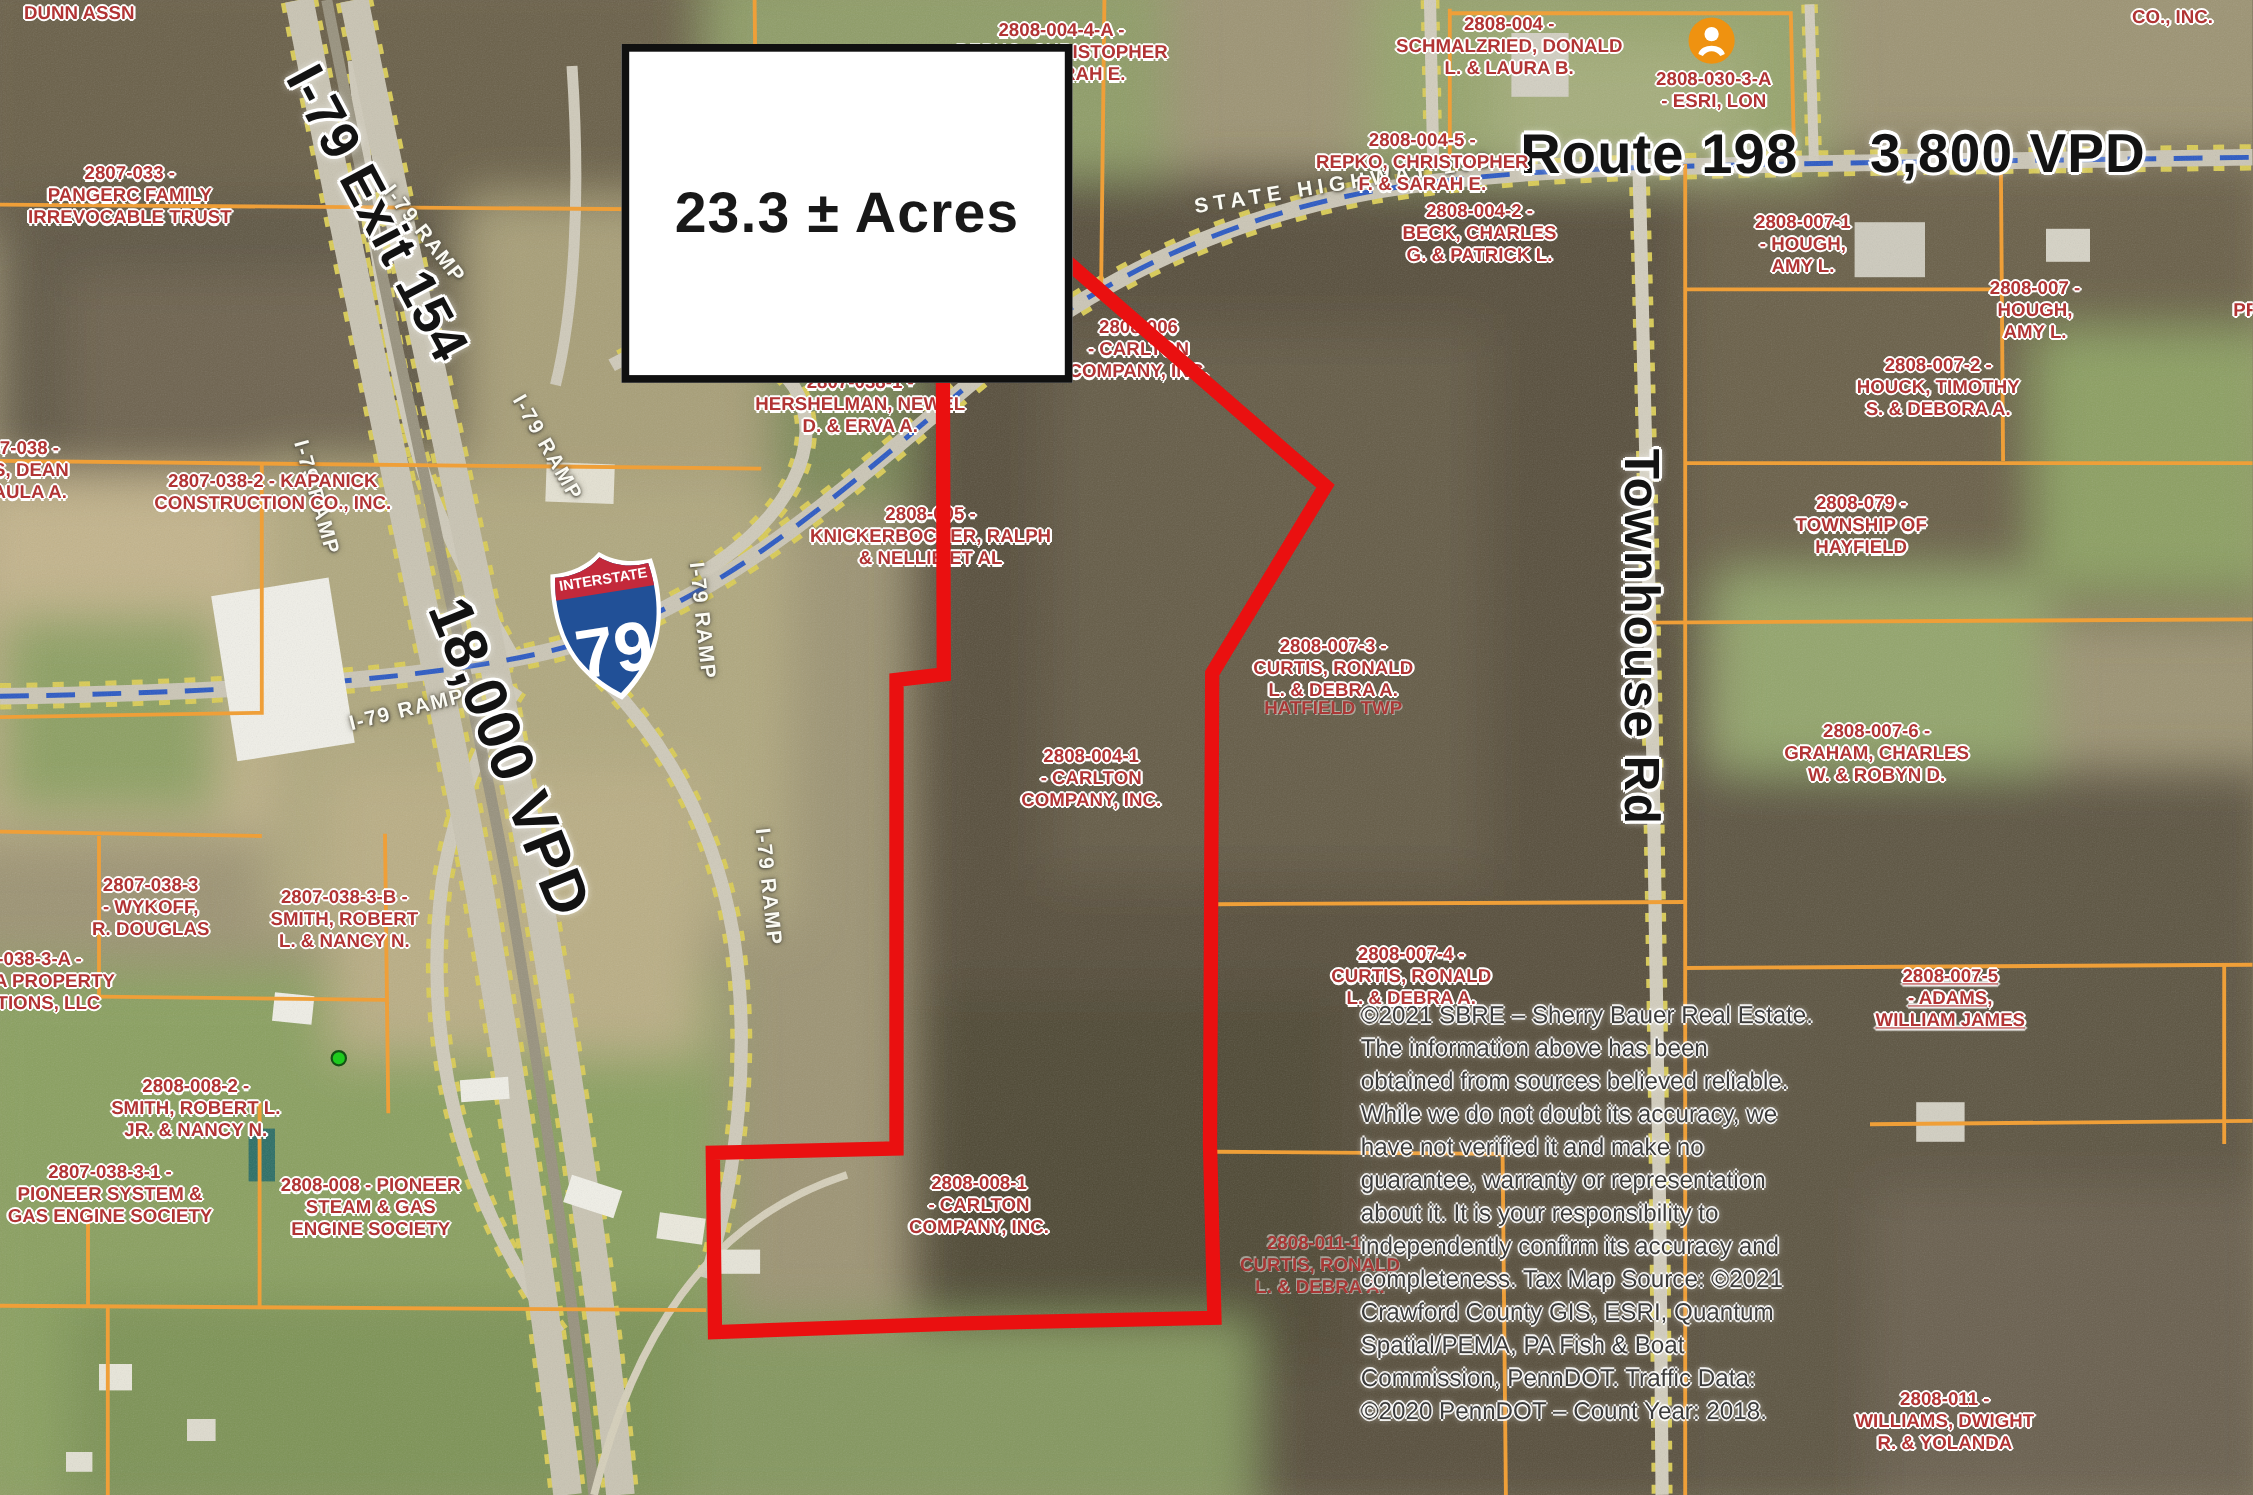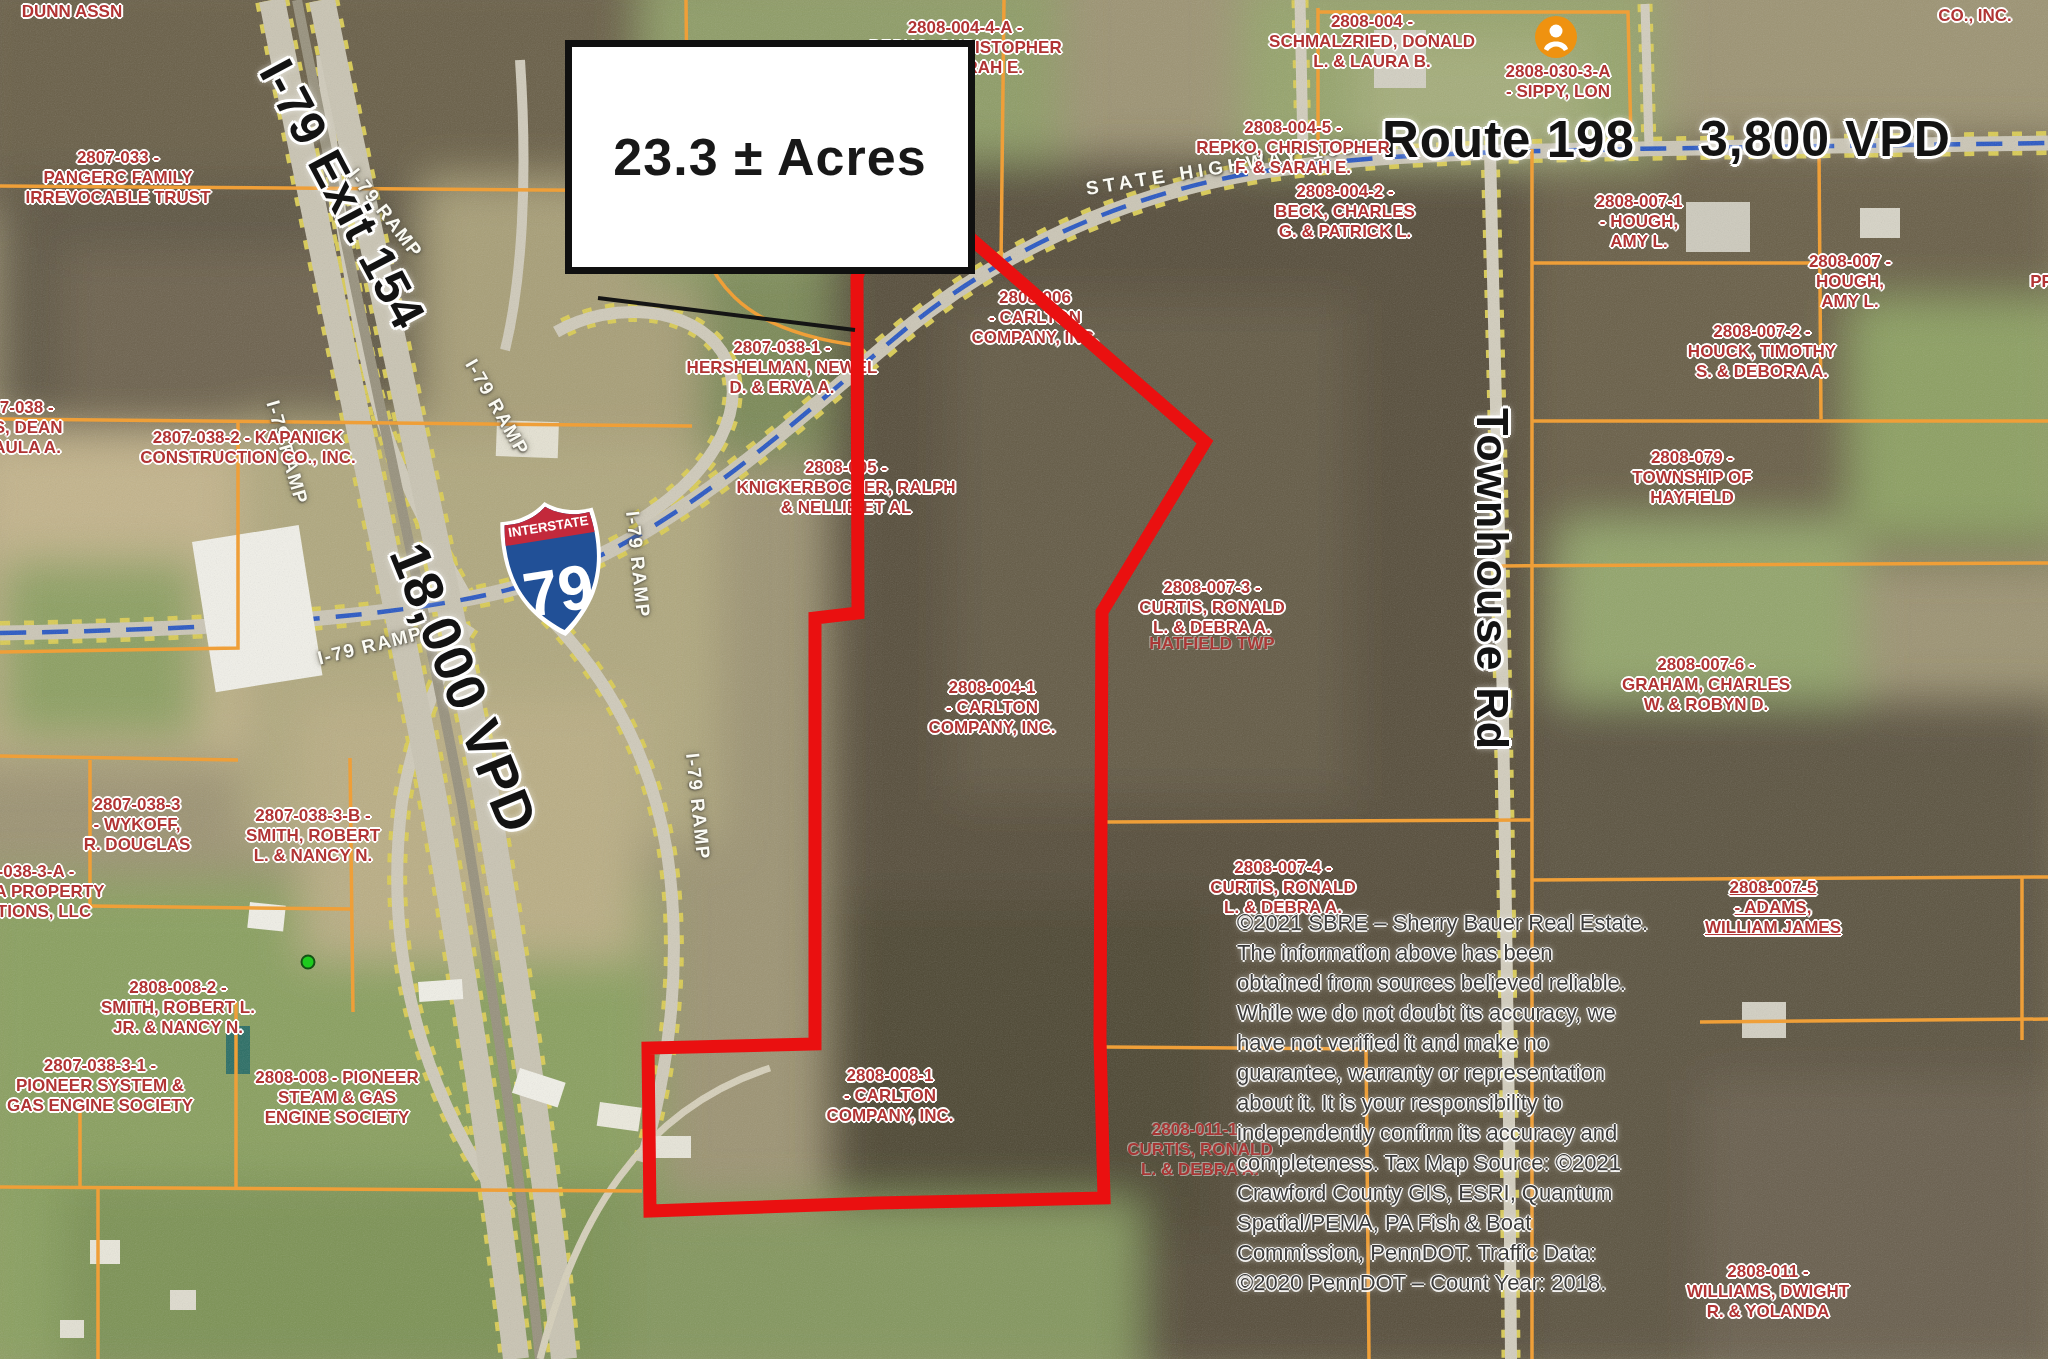--- a/index.html
+++ b/index.html
@@ -28,21 +28,21 @@
     text-shadow:2px 0 0 #fff,-2px 0 0 #fff,0 2px 0 #fff,0 -2px 0 #fff,
                 1px 1px 0 #fff,-1px -1px 0 #fff,1px -1px 0 #fff,-1px 1px 0 #fff;}
   .parcel-label.dim{opacity:.9;z-index:3;
     text-shadow:1px 1px 0 rgba(255,255,255,.5),-1px -1px 0 rgba(255,255,255,.5);}
 
   #disclaimer{position:absolute;z-index:6;left:1237px;top:908px;width:452px;
     font-size:22px;line-height:30px;color:#3b3b3b;white-space:pre-line;
     text-shadow:1.5px 0 0 rgba(255,255,255,.9),-1.5px 0 0 rgba(255,255,255,.9),
                 0 1.5px 0 rgba(255,255,255,.9),0 -1.5px 0 rgba(255,255,255,.9),0 0 6px rgba(255,255,255,.9);}
 
-  #sale-box{position:absolute;z-index:7;left:565px;top:40px;width:410px;height:234px;
+  #sale-box{position:absolute;z-index:7;left:565px;top:40px;width:410px;height:308px;
     background:#ffffff;border:7px solid #101010;box-sizing:border-box;
     display:flex;flex-direction:column;justify-content:space-evenly;align-items:center;}
   #sale-box div{font-size:52px;font-weight:700;color:#181818;letter-spacing:1px;}
 
   #shield{position:absolute;z-index:5;left:492px;top:498px;width:126px;height:142px;transform:rotate(-9deg);}
   #sippy-icon{position:absolute;z-index:4;left:1534px;top:15px;width:44px;height:44px;}
 </style>
 </head>
 <body>
 
@@ -226,21 +226,21 @@
         <div>SCHMALZRIED, DONALD</div>
         <div>L. &amp; LAURA B.</div>
       </div>
       <div class="parcel-label" style="left: 1293px; top: 118px;">
         <div>2808-004-5 -</div>
         <div>REPKO, CHRISTOPHER</div>
         <div>F. &amp; SARAH E.</div>
       </div>
       <div class="parcel-label" style="left: 1558px; top: 62px;">
         <div>2808-030-3-A</div>
-        <div>- SIPPY, LON</div>
+        <div>- ESRI, LON</div>
       </div>
       <div class="parcel-label" style="left: 1975px; top: 6px;">
         <div>CO., INC.</div>
       </div>
       <div class="parcel-label" style="left: 1035px; top: 288px;">
         <div>2808-006</div>
         <div>- CARLTON</div>
         <div>COMPANY, INC.</div>
       </div>
       <div class="parcel-label" style="left: 1345px; top: 182px;">

